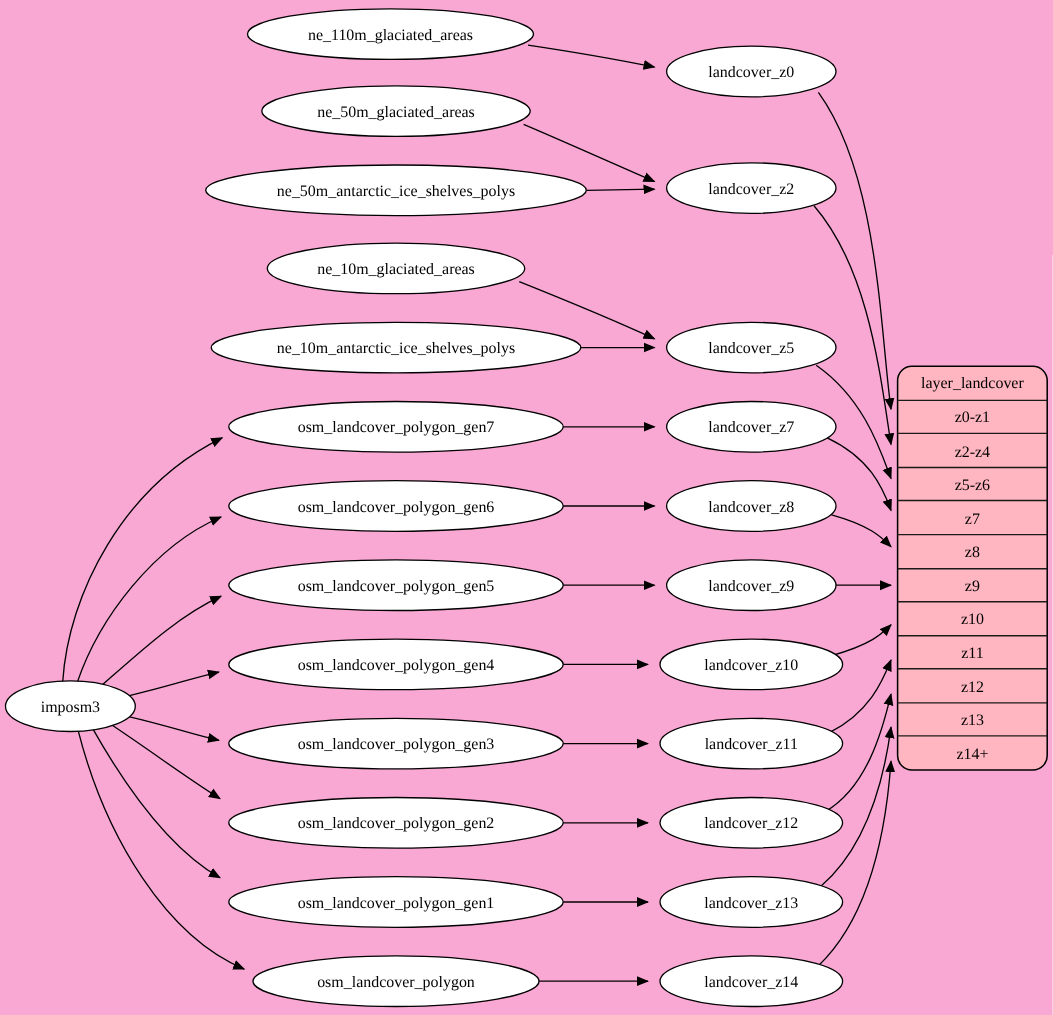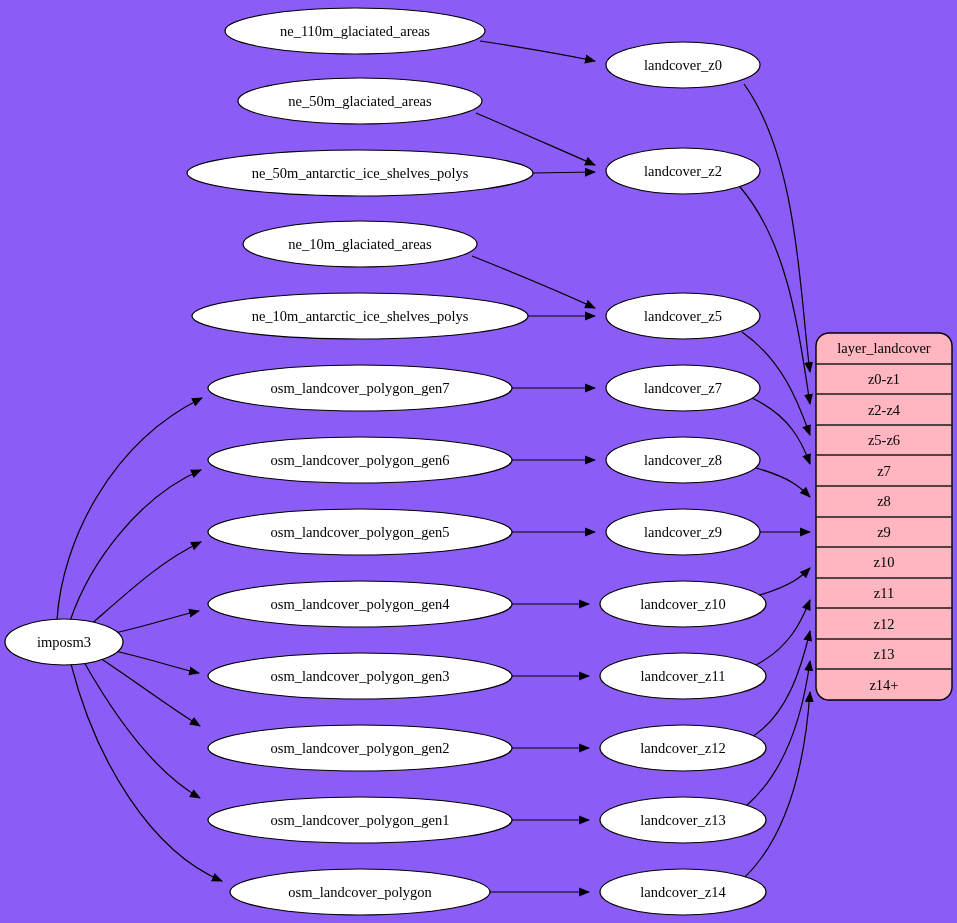--- a/index.html
+++ b/index.html
@@ -4,21 +4,21 @@
 <style>
   html, body {
     margin: 0;
     padding: 0;
     background: #ffffff;
   }
   .canvas-wrap {
     position: relative;
     width: 957px;
     height: 923px;
-    background: #8b5cf6;
+    background: #f9a8d4;
     font-family: "Liberation Serif", "DejaVu Serif", serif;
   }
   svg { display: block; }
   .node {
     fill: #ffffff;
     stroke: #000000;
     stroke-width: 1.2;
   }
   .lbl {
     font-family: "Liberation Serif", "DejaVu Serif", serif;

